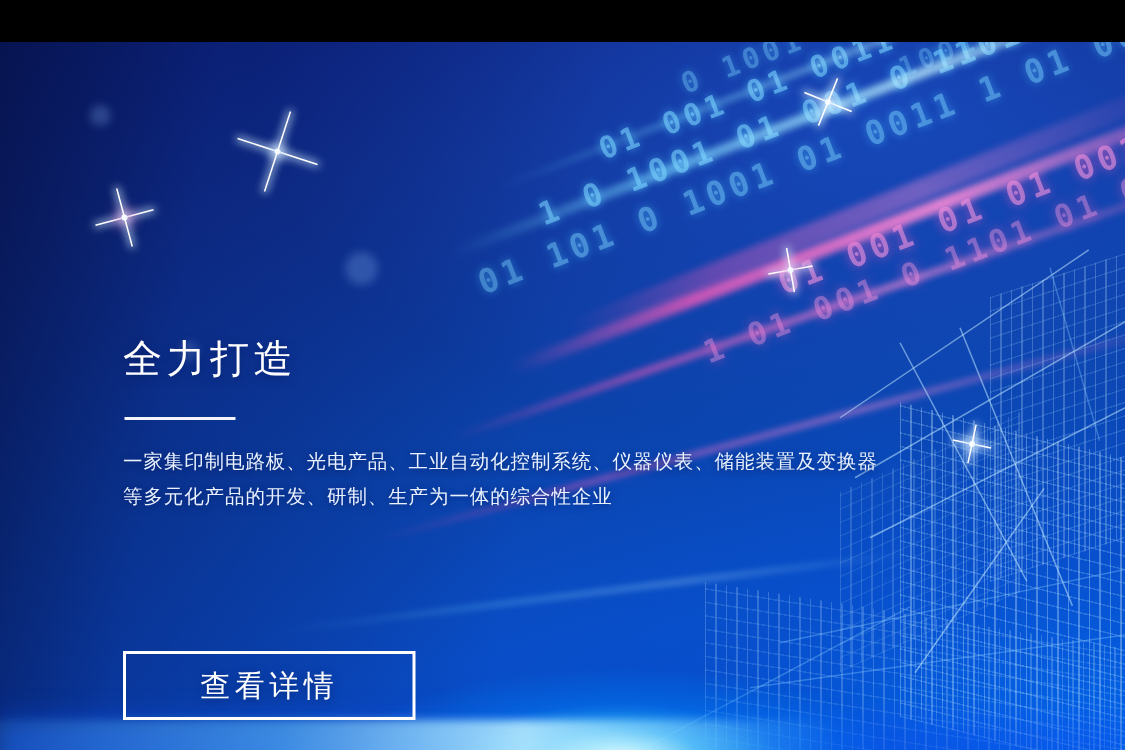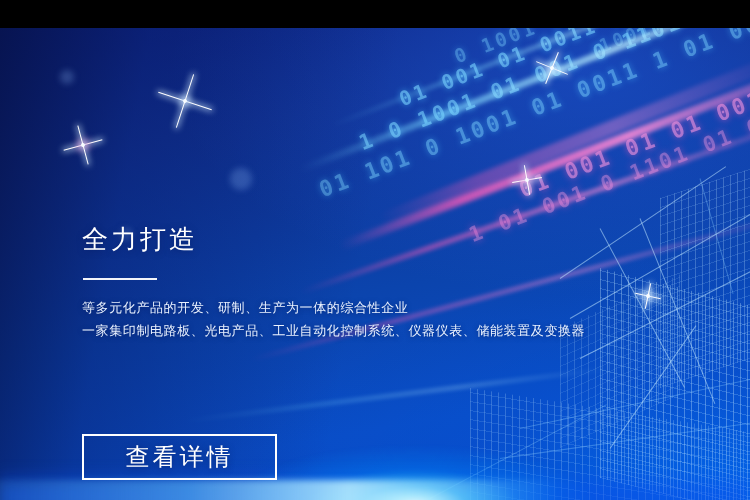--- a/index.html
+++ b/index.html
@@ -169,21 +169,21 @@
     height: 46px;
     border: 2px solid #ffffff;
     box-sizing: border-box;
     display: flex;
     align-items: center;
     justify-content: center;
     cursor: pointer;
     background: transparent;
   }
   .cta-label {
-    font-size: 24px;
+    font-size: 20px;
     letter-spacing: 3px;
     color: #ffffff;
     font-weight: 400;
     text-shadow: 0 1px 6px rgba(0,20,80,0.5);
     text-align: center;
   }
 </style>
 </head>
 <body>
 
@@ -252,21 +252,21 @@
         <span class="star-core"></span>
       </div>
     <div class="dot" style="left:60px; top:42px; width:14px; height:14px;"></div>
     <div class="dot" style="left:230px; top:140px; width:22px; height:22px;"></div>
     <div class="dot" style="left:120px; top:200px; width:12px; height:12px;"></div>
   </div>
 
   <div class="content">
     <div class="eyebrow">全力打造</div>
     <div class="divider"></div>
+    <div class="desc-line">一家集印制电路板、光电产品、工业自动化控制系统、仪器仪表、储能装置及变换器</div>
     <div class="desc-line">等多元化产品的开发、研制、生产为一体的综合性企业</div>
-    <div class="desc-line">一家集印制电路板、光电产品、工业自动化控制系统、仪器仪表、储能装置及变换器</div>
   </div>
 
   <div class="cta">
     <span class="cta-label">查看详情</span>
   </div>
 
 </div>
 
 </body></html>

